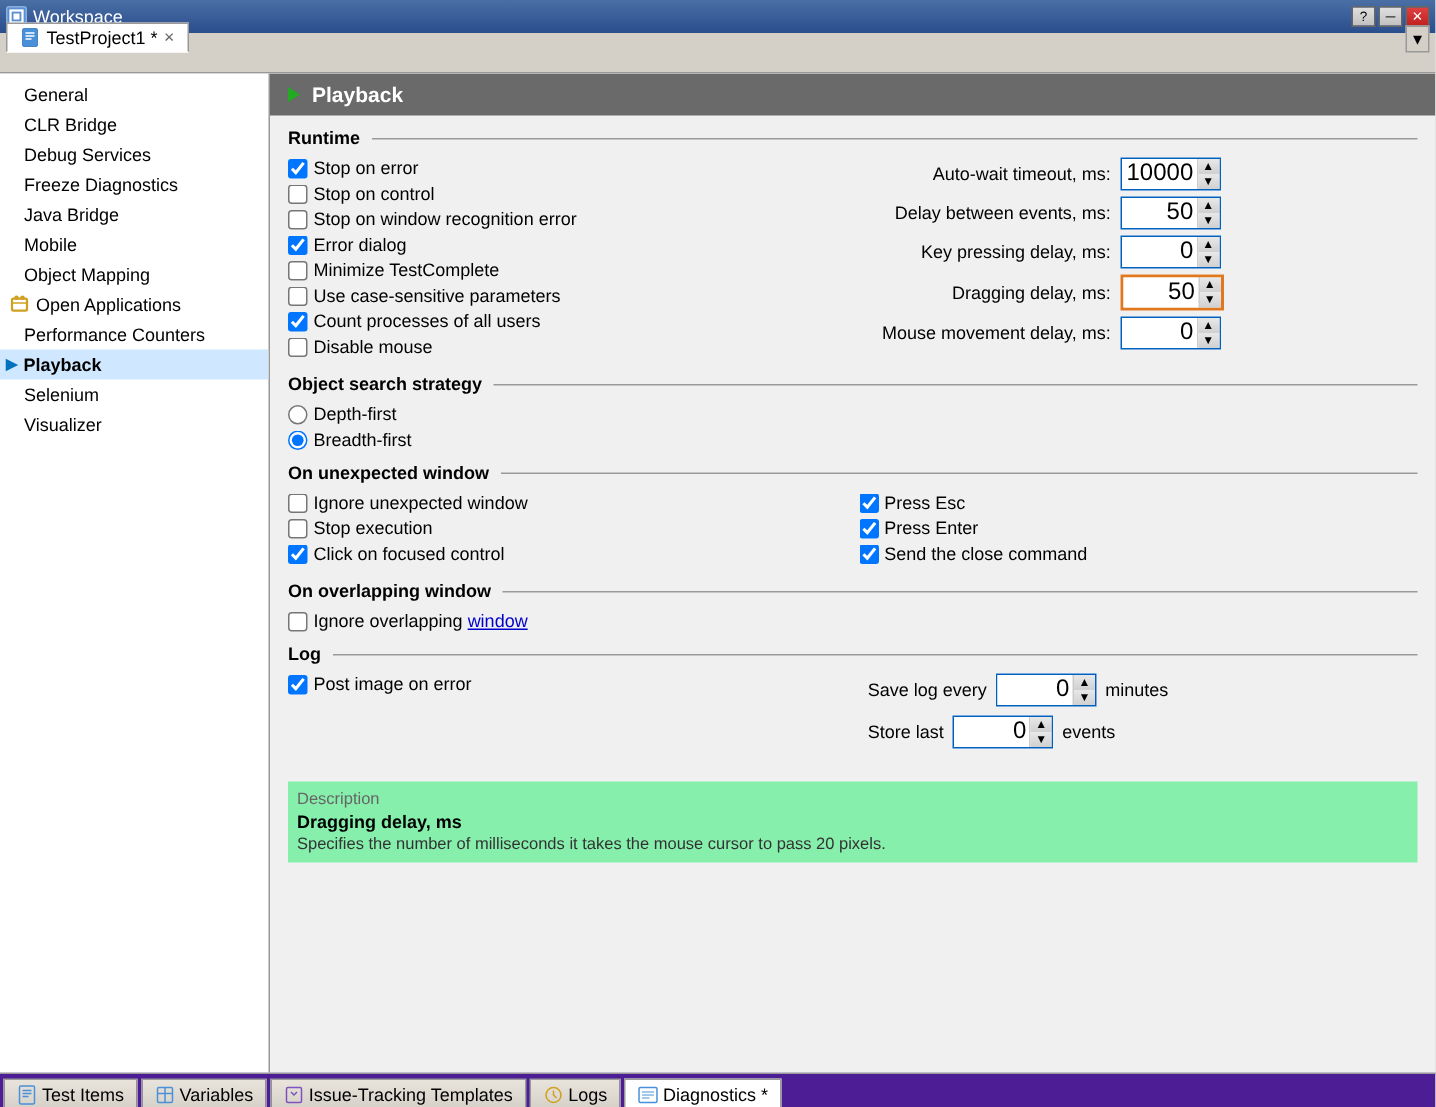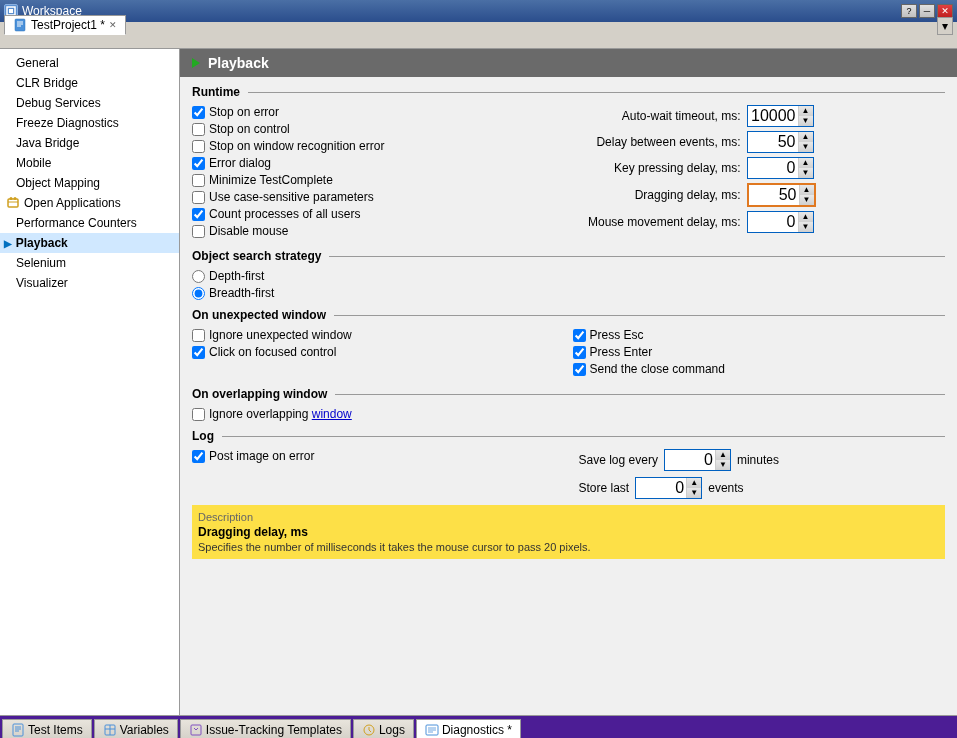--- a/index.html
+++ b/index.html
@@ -70,21 +70,21 @@
     .two-col .col { flex: 1; }
     
     
     .log-layout { display: flex; gap: 20px; }
     .log-left { flex: 1; }
     .log-right { flex: 1; }
     .log-form-row { display: flex; align-items: center; gap: 6px; margin-bottom: 6px; }
     .log-label { }
     
     
-    .description-section { margin-top: 0; background: #fde047; padding: 6px; }
+    .description-section { margin-top: 16px; background: #86efac; padding: 6px; }
     .desc-header { color: #666; font-size: 11px; margin-bottom: 2px; }
     .desc-title { font-weight: bold; font-size: 12px; margin-bottom: 2px; }
     .desc-text { font-size: 11px; color: #333; }
     
     
     .bottom-tabs { height: 28px; background: #4c1d95; border-top: 1px solid #999; display: flex; align-items: center; padding: 0 2px; gap: 0; }
     .bottom-tab { display: flex; align-items: center; gap: 3px; padding: 3px 8px; border: 1px solid #999; background: linear-gradient(to bottom, #e8e4dc, #d4d0c8); cursor: pointer; height: 22px; font-size: 11px; margin-right: 2px; }
     .bottom-tab.active { background: white; }
     .bottom-tab-icon { width: 14px; height: 14px; display: flex; align-items: center; justify-content: center; font-size: 10px; }
     
@@ -283,20 +283,24 @@
       </div>
 
       <div class="section-header">On unexpected window</div>
       <div class="two-col">
         <div class="col">
           <div class="checkbox-row">
             <input type="checkbox" id="ignoreUnexpected" style="">
             <label for="ignoreUnexpected">Ignore unexpected window</label>
           </div>
           <div class="checkbox-row">
+            <input type="checkbox" id="stopExecution" style="">
+            <label for="stopExecution">Stop execution</label>
+          </div>
+          <div class="checkbox-row">
             <input type="checkbox" id="clickFocused" checked="" style="">
             <label for="clickFocused">Click on focused control</label>
           </div>
         </div>
         <div class="col">
           <div class="checkbox-row">
             <input type="checkbox" id="pressEsc" checked="" style="">
             <label for="pressEsc">Press Esc</label>
           </div>
           <div class="checkbox-row">

